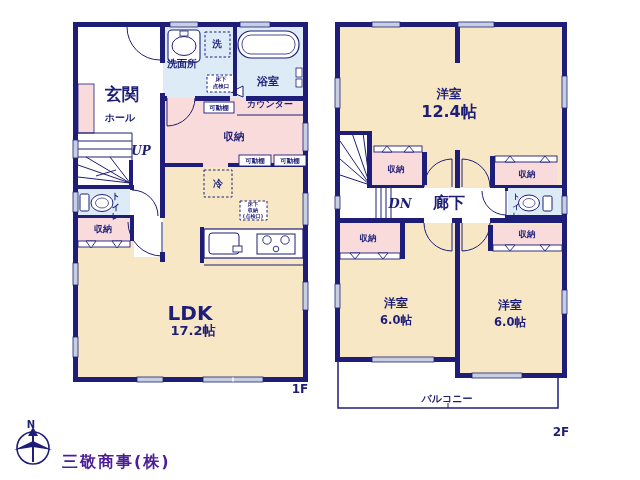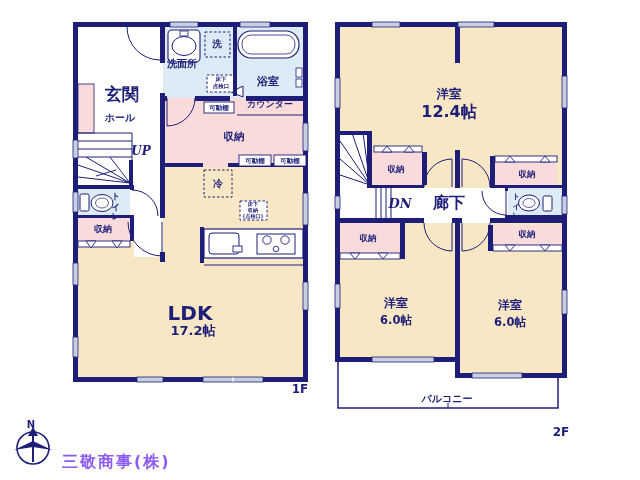--- a/index.html
+++ b/index.html
@@ -6,21 +6,21 @@
   .canvas{position:relative;width:640px;height:480px;background:#fff;overflow:hidden;
           font-family:"DejaVu Sans",sans-serif;}
   .canvas svg{position:absolute;left:0;top:0;}
   .lbl{position:absolute;transform:translate(-50%,-50%);color:#1e1e78;font-weight:600;
        white-space:nowrap;line-height:1;z-index:5;}
   .vtext{writing-mode:vertical-rl;text-orientation:upright;letter-spacing:1px;}
   .serifit{font-family:"DejaVu Serif",serif;font-style:italic;font-weight:700;}
   .stack{display:flex;flex-direction:column;align-items:center;}
   .stack span{display:block;}
   .company{position:absolute;left:62px;top:452px;font-size:16px;font-weight:700;
-           color:#8b5cf6;letter-spacing:2px;z-index:5;}
+           color:#4c1d95;letter-spacing:2px;z-index:5;}
   .nletter{position:absolute;left:31px;top:424px;transform:translate(-50%,-50%);
            font-size:10px;font-weight:700;color:#1e1e78;z-index:6;}
 </style>
 </head>
 <body>
 
 <div class="canvas">
 
 <svg width="640" height="480" viewBox="0 0 640 480">
 

